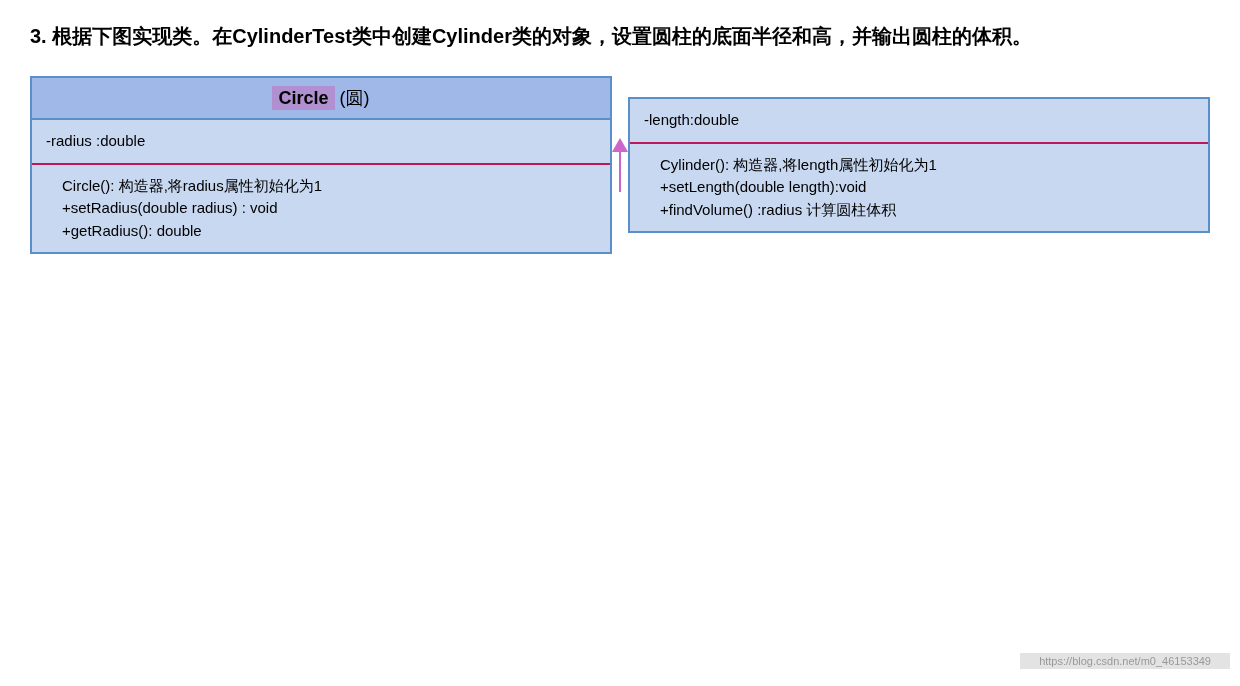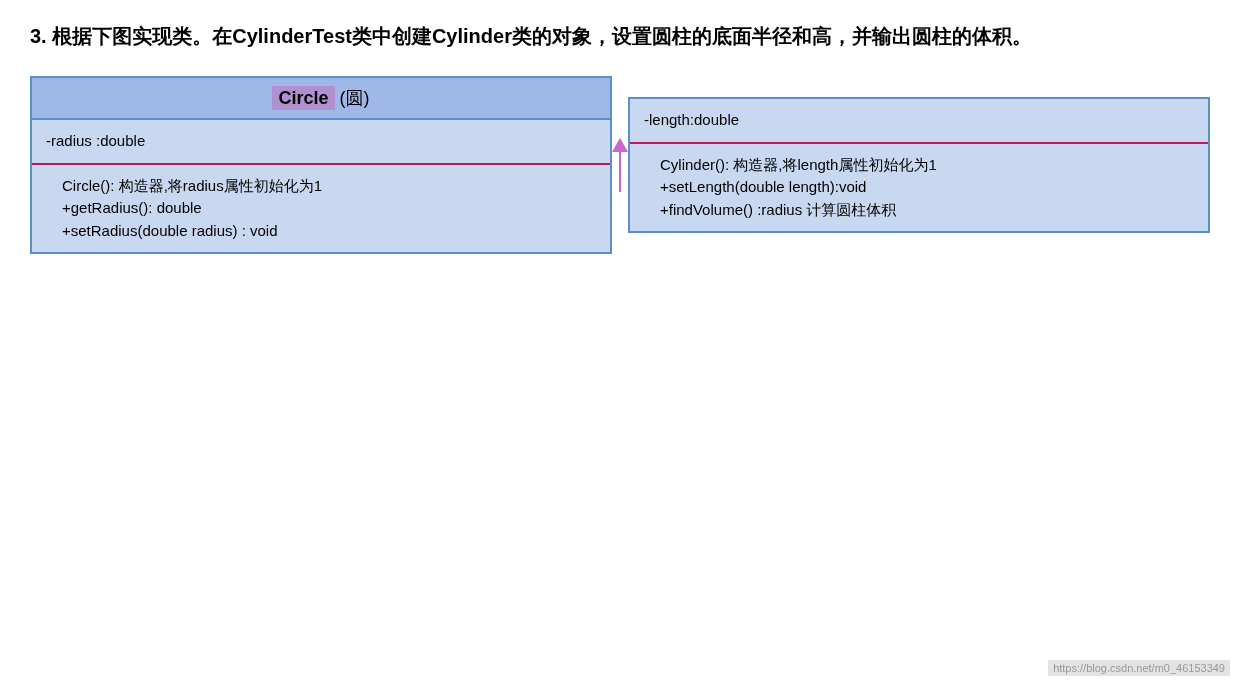--- a/index.html
+++ b/index.html
@@ -76,26 +76,26 @@
     .arrow-head {
       width: 0;
       height: 0;
       border-left: 8px solid transparent;
       border-right: 8px solid transparent;
       border-bottom: 14px solid #cc66cc;
     }
 
     .watermark {
       position: fixed;
-      bottom: 10px;
+      bottom: 17px;
       right: 10px;
       font-size: 11px;
       color: #999;
       background: rgba(200,200,200,0.5);
-      padding: 2px 5px;
+      padding: 2px 19px;
     }
   </style>
 </head>
 <body>
 
 <div>
   <div class="heading">
     3. 根据下图实现类。在<strong>CylinderTest</strong>类中创建<strong>Cylinder</strong>类的对象，设置圆柱的底面半径和高，并输出圆柱的体积。
   </div>
 
@@ -103,22 +103,22 @@
 
     <div class="uml-box">
       <div class="uml-header">
         <span class="class-name-highlight">Circle</span><span> (圆)</span>
       </div>
       <div class="uml-section">
         <div>-radius :double</div>
       </div>
       <div class="uml-section">
         <div>Circle(): 构造器,将radius属性初始化为1</div>
+        <div>+setRadius(double radius) : void</div>
         <div>+getRadius(): double</div>
-        <div>+setRadius(double radius) : void</div>
       </div>
     </div>
 
     <div class="arrow-container">
       <div class="arrow-head"></div>
       <div class="arrow-line"></div>
     </div>
 
     <div class="uml-box">
       <div class="uml-section">

